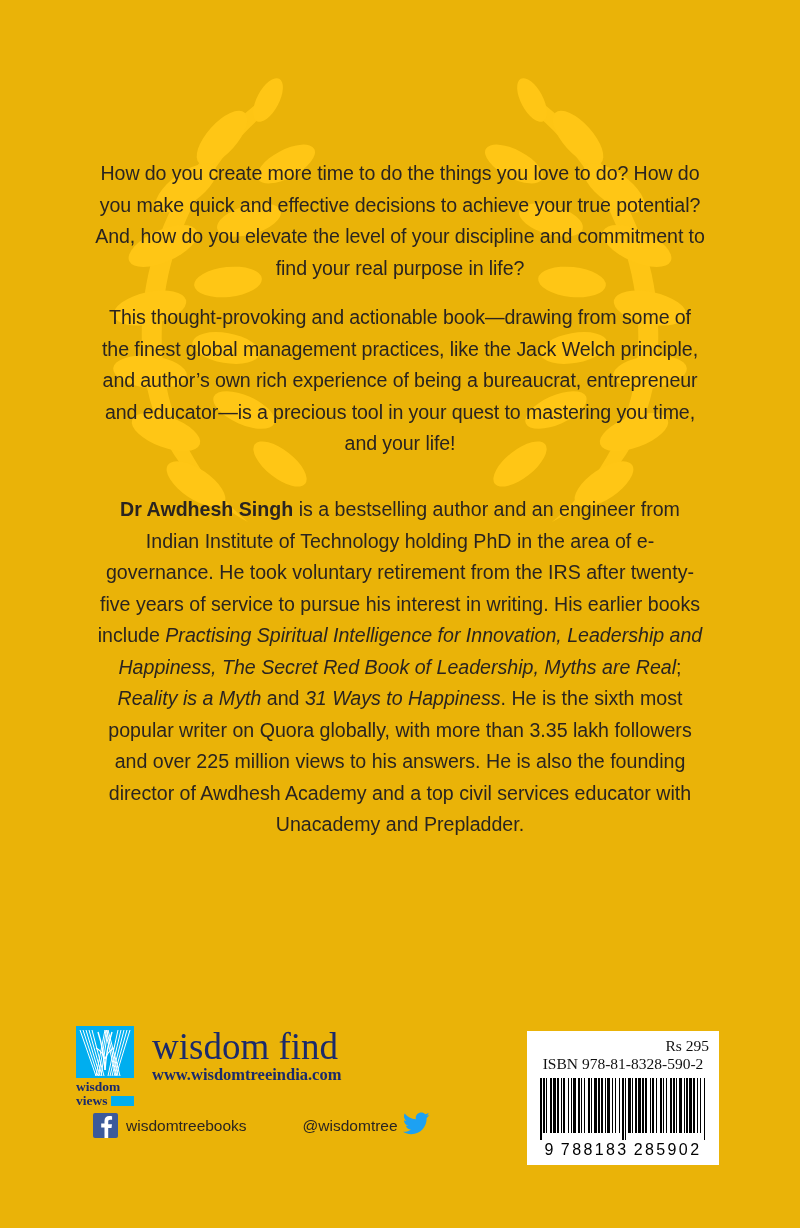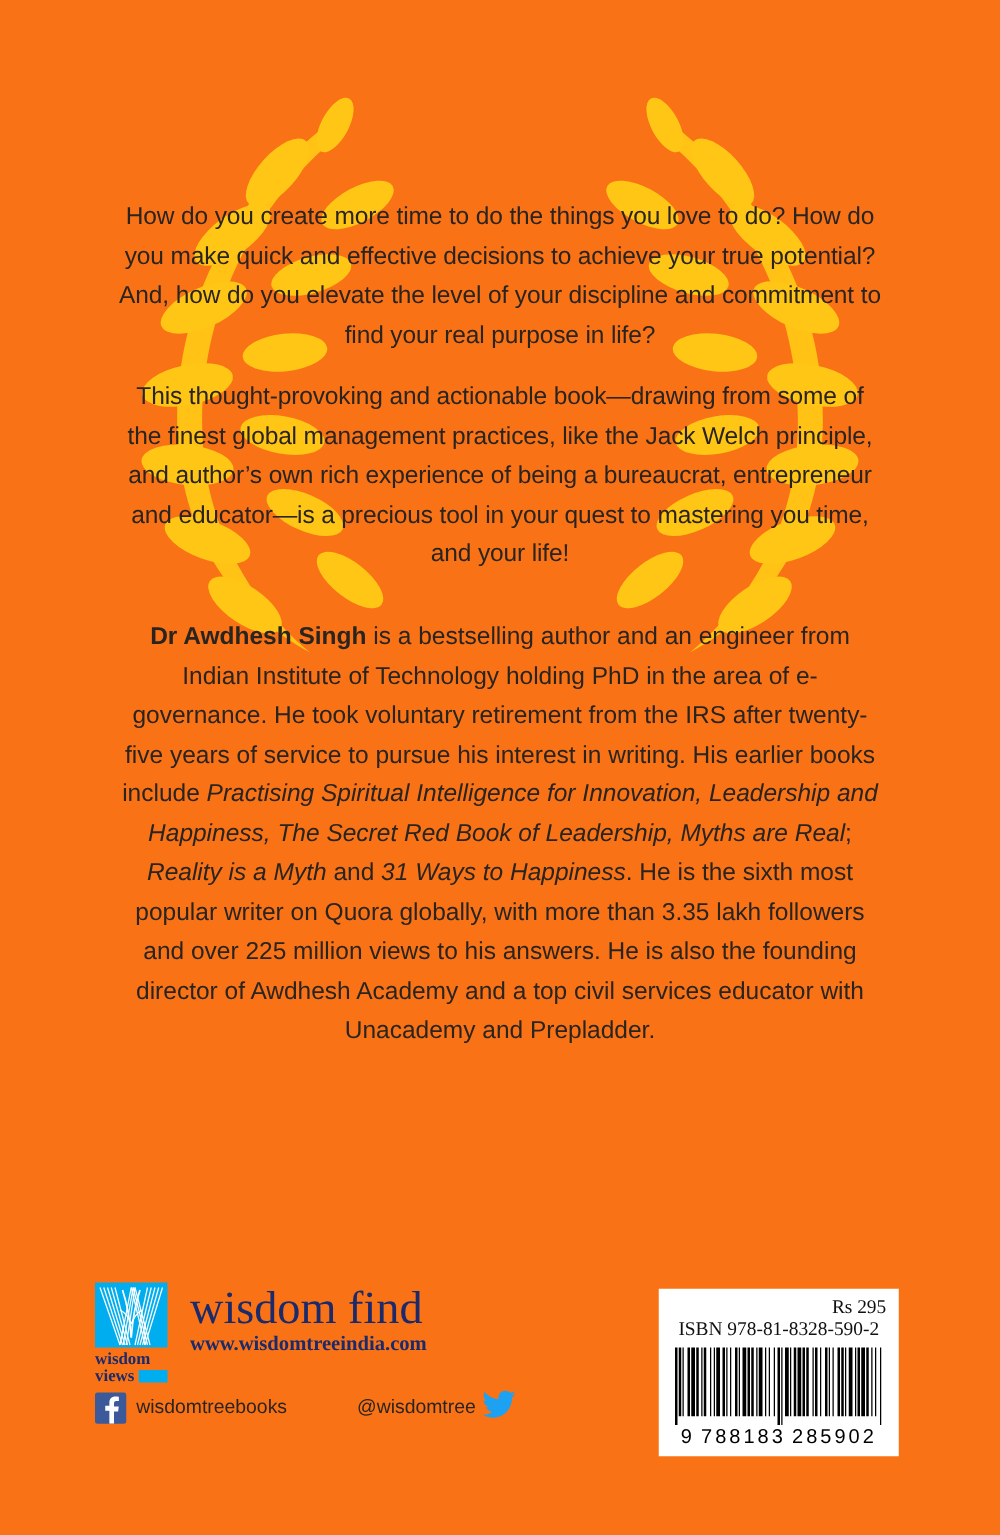--- a/index.html
+++ b/index.html
@@ -5,21 +5,21 @@
 <style>
   html, body {
     margin: 0;
     padding: 0;
     background: #ffffff;
   }
   .cover {
     position: relative;
     width: 800px;
     height: 1228px;
-    background: #f97316;
+    background: #eab308;
     overflow: hidden;
     font-family: "Liberation Sans", sans-serif;
     color: #2A2420;
   }
 
   
   .wreath {
     position: absolute;
     left: 0;
     top: 60px;
@@ -127,21 +127,21 @@
     font-family: "Liberation Serif", serif;
     font-size: 16.5px;
     line-height: 18px;
     font-weight: 700;
     color: #1B2A6B;
     margin-top: 1px;
   }
 
   .social {
     position: absolute;
-    left: 76px;
+    left: 93px;
     top: 1112px;
     display: flex;
     align-items: center;
     z-index: 2;
   }
   .fb-icon {
     width: 25px; height: 25px;
     background: #3C5A9A;
     border-radius: 2px;
     position: relative;

